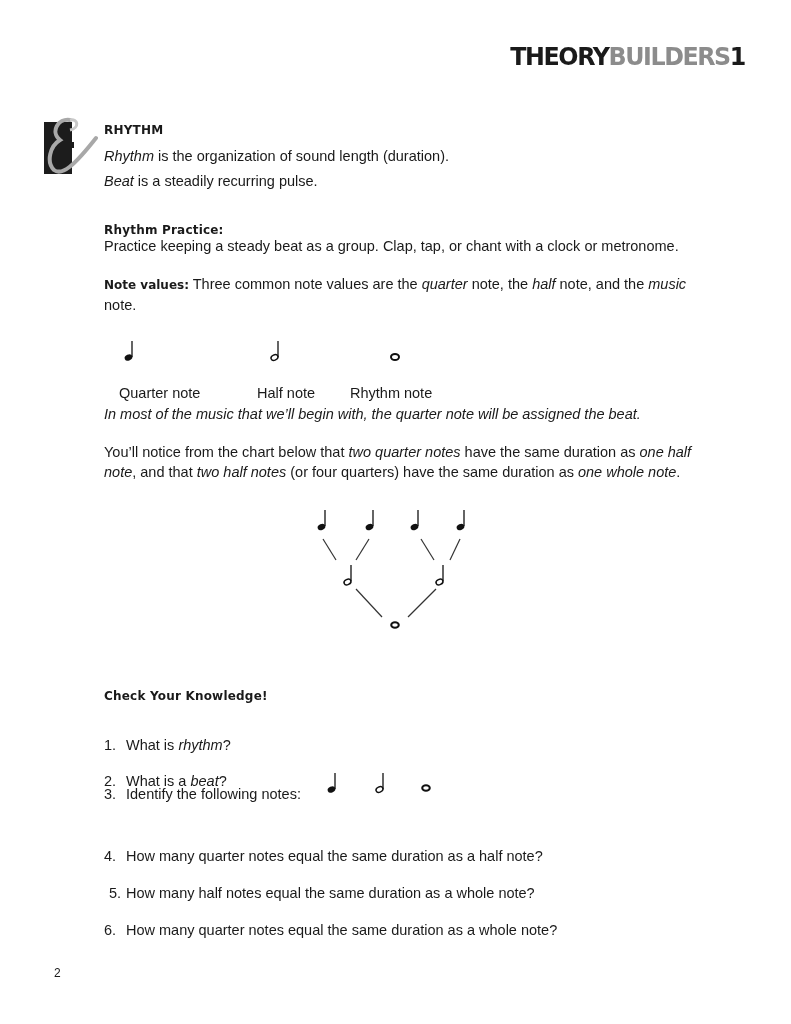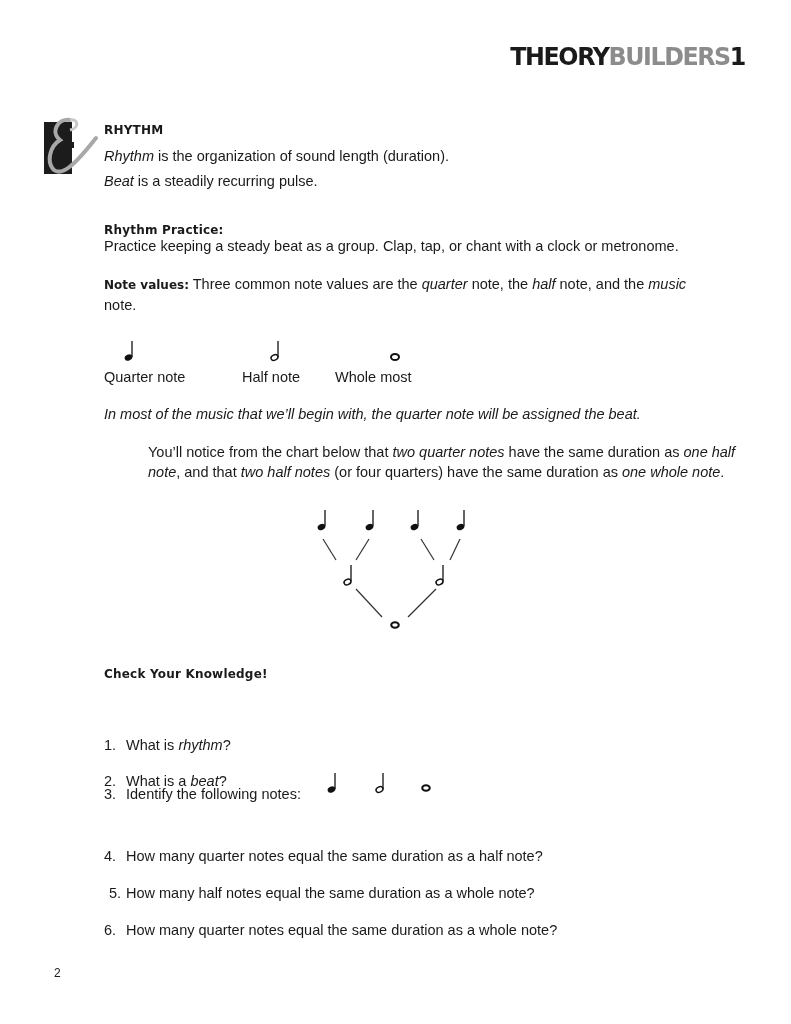--- a/index.html
+++ b/index.html
@@ -12,21 +12,21 @@
   .brand .c { color: #1a1a1a; }
 
   .logo { position: absolute; left: 40px; top: 116px; width: 58px; height: 60px; }
 
   .abs { position: absolute; left: 104px; font-size: 14.5px; line-height: 20px; }
   .heading { font-family: "DejaVu Sans", sans-serif; font-weight: 900; font-size: 12px; letter-spacing: 0.2px; }
   .bold-inline { font-family: "DejaVu Sans", sans-serif; font-weight: 700; font-size: 12px; }
   em { font-style: italic; }
 
   .note-glyph { position: absolute; }
-  .lbl { position: absolute; top: 369px; font-size: 14.5px; }
+  .lbl { position: absolute; top: 385px; font-size: 14.5px; margin-left: 15px; }
 
   .pagenum { position: absolute; left: 54px; top: 966px; font-size: 12px; }
 
   .q { position: absolute; left: 104px; font-size: 14.5px; line-height: 20px; margin-top: 32px; }
   .q .num { display: inline-block; width: 22px; }
 </style>
 </head>
 <body>
 
 <div class="brand">
@@ -64,25 +64,25 @@
 <svg class="note-glyph" style="left:268px; top:340px;" width="14" height="22" viewBox="0 0 14 22">
   <line x1="10" y1="1" x2="10" y2="17" stroke="#111" stroke-width="1.3"></line>
   <ellipse cx="6.5" cy="17.5" rx="3.6" ry="2.6" transform="rotate(-25 6.5 17.5)" fill="none" stroke="#111" stroke-width="1.5"></ellipse>
 </svg>
 <svg class="note-glyph" style="left:389px; top:352px;" width="12" height="10" viewBox="0 0 12 10">
   <ellipse cx="6" cy="5" rx="4" ry="3" fill="none" stroke="#111" stroke-width="2"></ellipse>
 </svg>
 
 <div class="lbl" style="left:104px;">Quarter note</div>
 <div class="lbl" style="left:242px;">Half note</div>
-<div class="lbl" style="left:335px;">Whole most</div>
+<div class="lbl" style="left:335px;">Rhythm note</div>
 
 <div class="abs" style="top:404px;font-style:italic;">In most of the music that we’ll begin with, the quarter note will be assigned the beat.</div>
 
-<div class="abs" style="top:442px; width:640px;margin-left:44px;">
+<div class="abs" style="top:442px; width:640px;">
   <span>You’ll notice from the chart below that </span><em>two quarter notes</em><span> have the same duration as </span><em>one half</em><br><em>note</em><span>, and that </span><em>two half notes</em><span> (or four quarters) have the same duration as </span><em>one whole note</em><span>.</span>
 </div>
 
 <svg style="position:absolute; left:300px; top:505px;" width="190" height="130" viewBox="0 0 190 130">
   <g>
     <line x1="25" y1="5" x2="25" y2="21" stroke="#111" stroke-width="1.3"></line>
     <ellipse cx="21.5" cy="22" rx="4" ry="3" transform="rotate(-25 21.5 22)" fill="#111"></ellipse>
   </g>
   <g>
     <line x1="73" y1="5" x2="73" y2="21" stroke="#111" stroke-width="1.3"></line>
@@ -108,21 +108,21 @@
     <line x1="143" y1="60" x2="143" y2="76" stroke="#111" stroke-width="1.3"></line>
     <ellipse cx="139.5" cy="77" rx="3.6" ry="2.6" transform="rotate(-25 139.5 77)" fill="none" stroke="#111" stroke-width="1.5"></ellipse>
   </g>
   <line x1="56" y1="84" x2="82" y2="112" stroke="#333" stroke-width="1.2"></line>
   <line x1="136" y1="84" x2="108" y2="112" stroke="#333" stroke-width="1.2"></line>
   <g>
     <ellipse cx="95" cy="120" rx="3.8" ry="2.8" fill="none" stroke="#111" stroke-width="2"></ellipse>
   </g>
 </svg>
 
-<div class="abs heading" style="top:664px;">Check Your Knowledge!</div>
+<div class="abs heading" style="top:686px;">Check Your Knowledge!</div>
 
 <div class="q" style="top:703px;">
   <span class="num">1.</span><span>What is </span><em>rhythm</em><span>?</span>
 </div>
 <div class="q" style="top:739px;">
   <span class="num">2.</span><span>What is a </span><em>beat</em><span>?</span>
 </div>
 <div class="q" style="top:752px;">
   <span class="num">3.</span><span>Identify the following notes:</span>
 </div>

